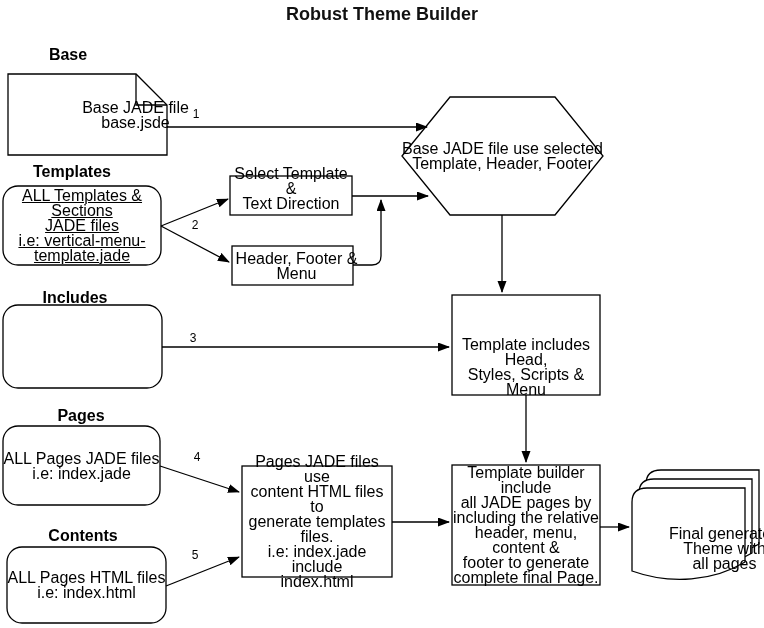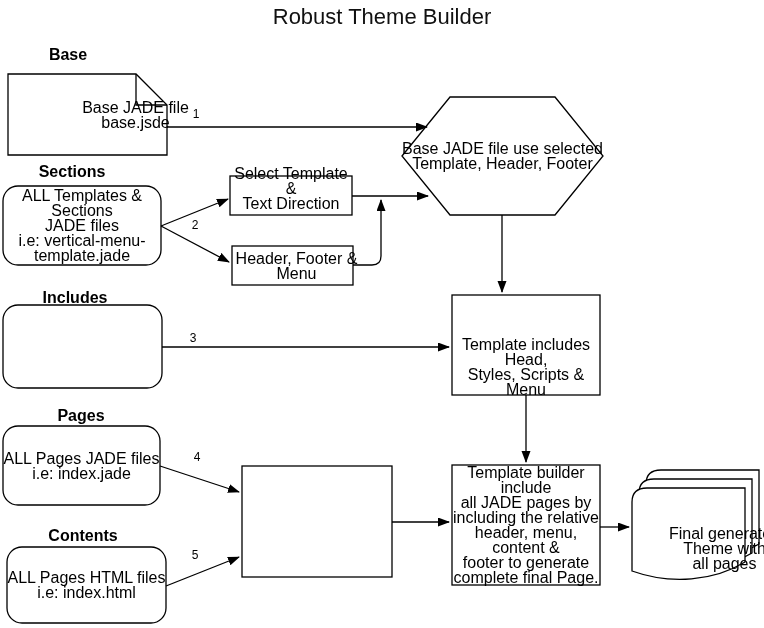--- a/index.html
+++ b/index.html
@@ -8,21 +8,21 @@
     font-family:"Liberation Sans", sans-serif;color:#000;overflow:hidden;
   }
   .layer{position:absolute;left:0;top:0;}
   .txt{
     position:absolute;display:flex;align-items:center;justify-content:center;
     text-align:center;font-size:16px;line-height:15px;white-space:pre-line;color:#000;
   }
   .lbl{font-weight:bold;}
   .title{
     position:absolute;left:0;top:4px;width:764px;text-align:center;
-    font-size:22px;font-weight:normal;color:#111;
+    font-size:18px;font-weight:bold;color:#111;
   }
   .elbl{
     position:absolute;width:20px;height:16px;display:flex;align-items:center;
     justify-content:center;font-size:12px;color:#000;
   }
   svg .shape{fill:#ffffff;stroke:#000000;stroke-width:1.3;}
   svg .edge{fill:none;stroke:#000000;stroke-width:1.3;}
 </style>
 </head>
 <body>
@@ -66,44 +66,49 @@
     <path class="edge" marker-end="url(#ah)" d="M526,395 L526,462"></path>
     <path class="edge" marker-end="url(#ah)" d="M160,466 L239,492"></path>
     <path class="edge" marker-end="url(#ah)" d="M166,586 L239,557"></path>
     <path class="edge" marker-end="url(#ah)" d="M392,522 L449,522"></path>
     <path class="edge" marker-end="url(#ah)" d="M600,527 L629,527"></path>
   </svg>
 
   <div class="title">Robust Theme Builder</div>
 
   <div class="txt lbl" style="left:28px;top:46px;width:80px;height:16px;">Base</div>
-  <div class="txt lbl" style="left:32px;top:163px;width:80px;height:16px;">Sections</div>
+  <div class="txt lbl" style="left:32px;top:163px;width:80px;height:16px;">Templates</div>
   <div class="txt lbl" style="left:35px;top:289px;width:80px;height:16px;">Includes</div>
   <div class="txt lbl" style="left:41px;top:407px;width:80px;height:16px;">Pages</div>
   <div class="txt lbl" style="left:43px;top:527px;width:80px;height:16px;">Contents</div>
 
   <div class="txt" style="left:8px;top:74px;width:159px;height:81px;padding-left:48px;">Base JADE file
 base.jsde</div>
-  <div class="txt" style="left:3px;top:186px;width:158px;height:79px;">ALL Templates &amp; Sections
+  <div class="txt" style="left:3px;top:186px;width:158px;height:79px;text-decoration:underline;">ALL Templates &amp; Sections
 JADE files
 i.e: vertical-menu-
 template.jade</div>
   <div class="txt" style="left:3px;top:426px;width:157px;height:79px;">ALL Pages JADE files
 i.e: index.jade</div>
   <div class="txt" style="left:7px;top:547px;width:159px;height:76px;">ALL Pages HTML files
 i.e: index.html</div>
 
   <div class="txt" style="left:230px;top:176px;width:122px;height:24px;">Select Template &amp;
 Text Direction</div>
   <div class="txt" style="left:232px;top:246px;width:129px;height:39px;">Header, Footer &amp;
 Menu</div>
   <div class="txt" style="left:402px;top:97px;width:201px;height:118px;">Base JADE file use selected
 Template, Header, Footer</div>
   <div class="txt" style="left:452px;top:295px;width:148px;height:100px;margin-top:22px;">Template includes Head,
 Styles, Scripts &amp; Menu</div>
+  <div class="txt" style="left:242px;top:466px;width:150px;height:111px;">Pages JADE files use
+content HTML files to
+generate templates files.
+i.e: index.jade include
+index.html</div>
   <div class="txt" style="left:452px;top:465px;width:148px;height:120px;">Template builder include
 all JADE pages by
 including the relative
 header, menu, content &amp;
 footer to generate
 complete final Page.</div>
   <div class="txt" style="left:632px;top:508px;width:113px;height:80px;margin-left:36px;">Final generated
 Theme with
 all pages</div>
 

